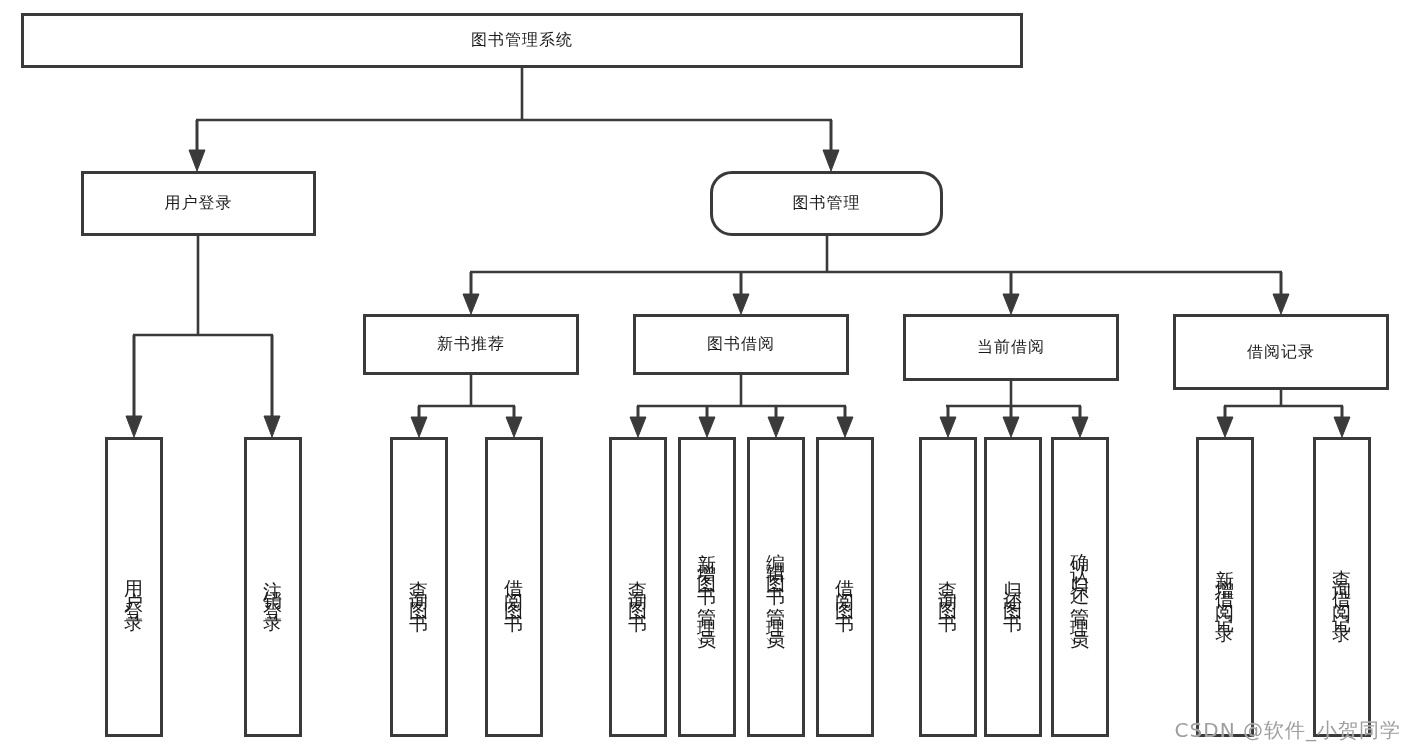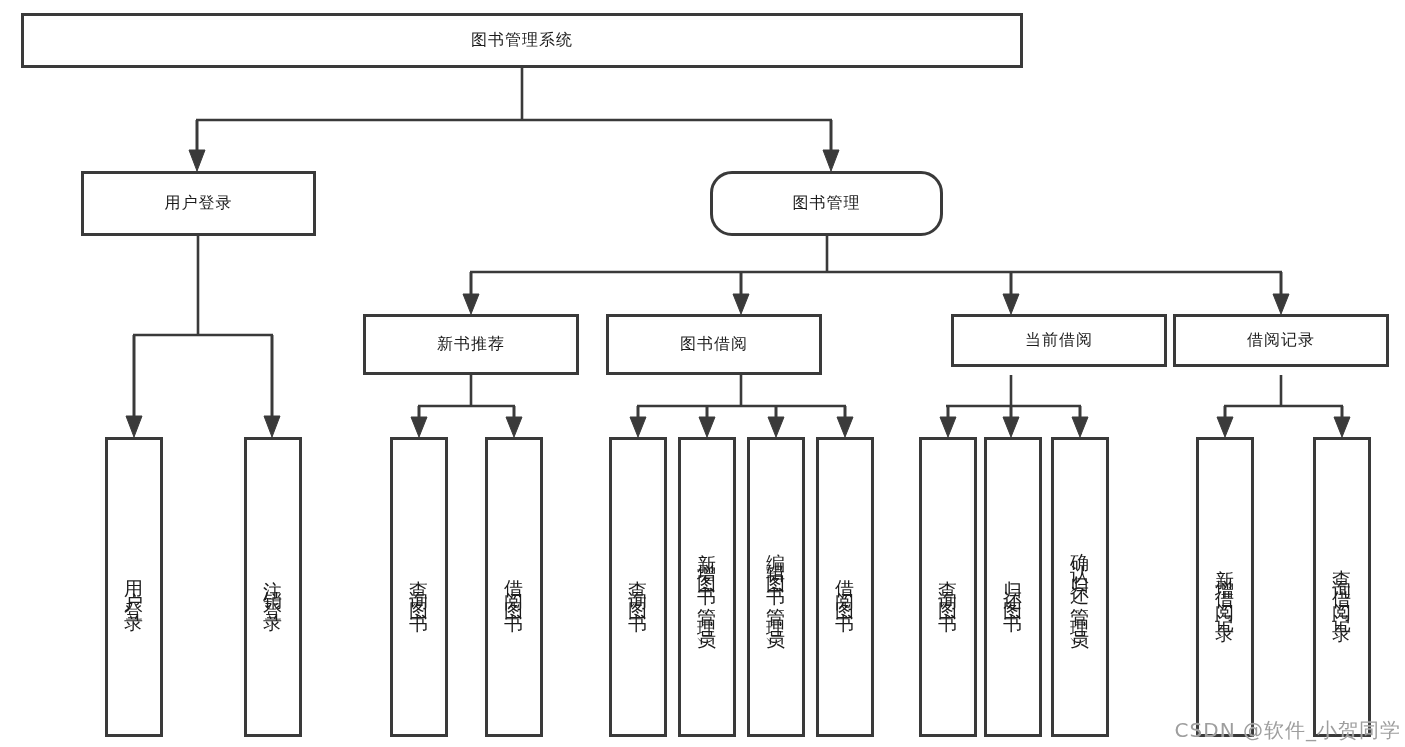--- a/index.html
+++ b/index.html
@@ -143,27 +143,27 @@
   <div class="box" style="left:81px; top:171px; width:235px; height:65px;">
     <span>用户登录</span>
   </div>
   <div class="box" style="left:710px; top:171px; width:233px; height:65px;border-radius:22px;">
     <span>图书管理</span>
   </div>
 
   <div class="box" style="left:363px; top:314px; width:216px; height:61px;">
     <span>新书推荐</span>
   </div>
-  <div class="box" style="left:606px; top:314px; width:216px; height:61px;">
+  <div class="box" style="left:633px; top:314px; width:216px; height:61px;">
     <span>图书借阅</span>
   </div>
-  <div class="box" style="left:951px; top:314px; width:216px; height:53px;">
+  <div class="box" style="left:903px; top:314px; width:216px; height:67px;">
     <span>当前借阅</span>
   </div>
-  <div class="box" style="left:1173px; top:314px; width:216px; height:53px;">
+  <div class="box" style="left:1173px; top:314px; width:216px; height:76px;">
     <span>借阅记录</span>
   </div>
 
   <div class="box leaf" style="left:105px;">
     <span class="vtext">用户登录</span>
   </div>
   <div class="box leaf" style="left:244px;">
     <span class="vtext">注销登录</span>
   </div>
 

